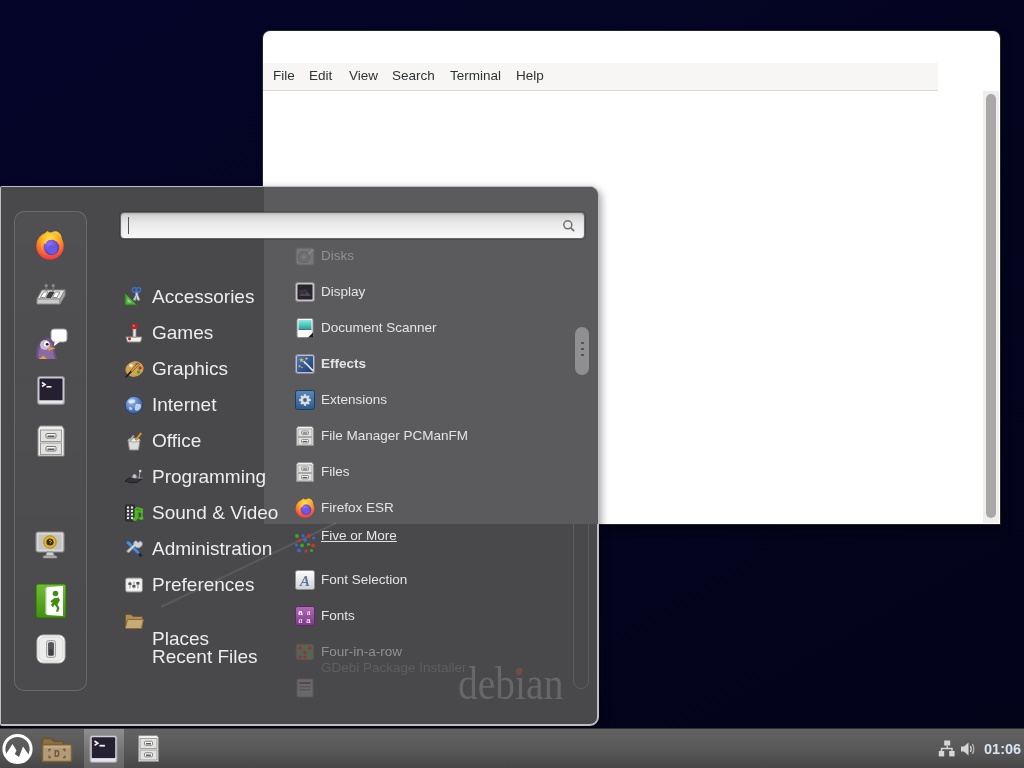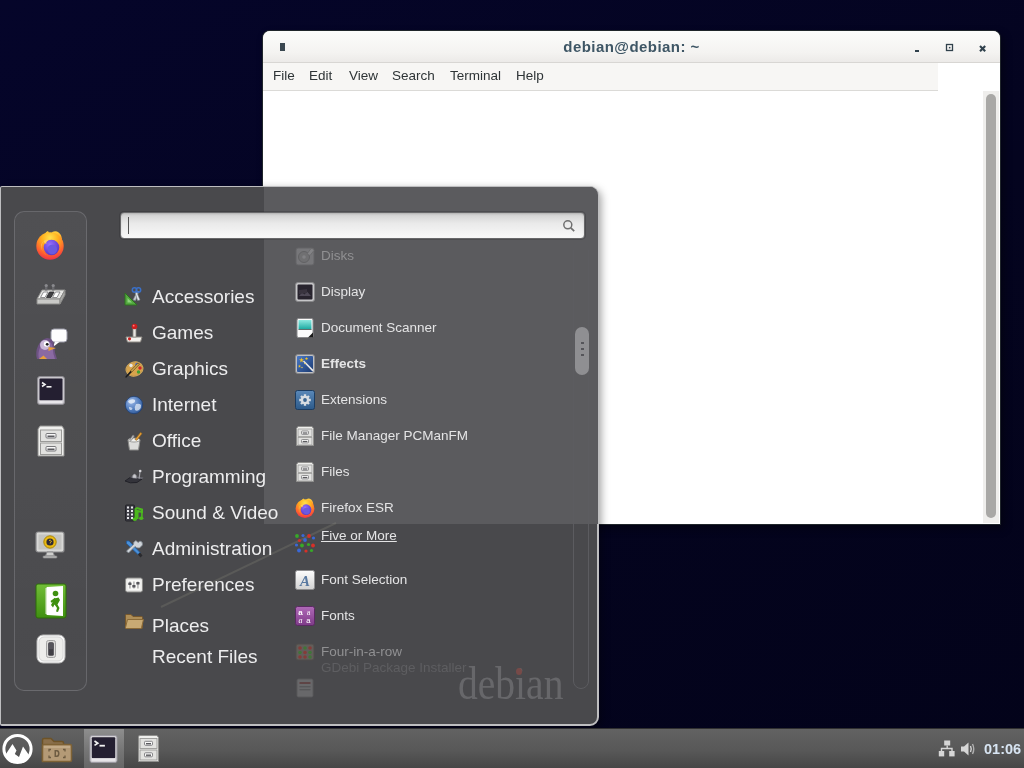--- a/index.html
+++ b/index.html
@@ -77,32 +77,20 @@
 #taskbtn{position:absolute;left:84px;top:0;width:40px;height:40px;
  background:linear-gradient(180deg,#8e8e8e 0%,#757575 55%,#666666 100%);}
 #clock{position:absolute;left:984px;top:0;height:40px;line-height:40px;
  font-size:14.5px;font-weight:bold;color:#d7e4f2;}
 </style>
 </head>
 <body>
 <div id="desktop">
 
  <div id="term">
-  <div id="titlebar">
-    <div id="title">debian@debian: ~</div>
-    <div id="winicon"></div>
-    <div id="bmin" class="wbtn"></div>
-    <div id="bmax" class="wbtn"><svg width="30" height="31">
-            <rect x="10.5" y="13.5" width="6" height="6" fill="none" stroke="#30414c" stroke-width="1.3"></rect>
-            <rect x="12.9" y="15.9" width="1.5" height="1.5" fill="#30414c"></rect>
-          </svg></div>
-    <div id="bclose" class="wbtn"><svg width="30" height="31">
-            <path d="M11 15 l5.2 5.2 M16.2 15 l-5.2 5.2" stroke="#30414c" stroke-width="2.1"></path>
-          </svg></div>
-  </div>
   <div id="menubar">
     <span class="mitem" style="left:10px;">File</span>
     <span class="mitem" style="left:46px;">Edit</span>
     <span class="mitem" style="left:86px;">View</span>
     <span class="mitem" style="left:129px;">Search</span>
     <span class="mitem" style="left:187px;">Terminal</span>
     <span class="mitem" style="left:253px;">Help</span>
   </div>
   <div id="tscroll">
         <div id="tthumb"></div>
@@ -520,21 +508,21 @@
 
   <div class="cat" style="top:100px;">Accessories</div>
   <div class="cat" style="top:136px;">Games</div>
   <div class="cat" style="top:172px;">Graphics</div>
   <div class="cat" style="top:208px;">Internet</div>
   <div class="cat" style="top:244px;">Office</div>
   <div class="cat" style="top:280px;text-align:center;">Programming</div>
   <div class="cat" style="top:316px;">Sound &amp; Video</div>
   <div class="cat" style="top:352px;">Administration</div>
   <div class="cat" style="top:388px;">Preferences</div>
-  <div class="cat" style="top:429px;">Places</div>
+  <div class="cat" style="top:442px;">Places</div>
   <div class="cat" style="top:460px;">Recent Files</div>
 
   <div class="app faded" style="top:59px;">Disks</div>
   <div class="app" style="top:95px;">Display</div>
   <div class="app" style="top:131px;">Document Scanner</div>
   <div class="app" style="top:167px;font-weight:bold;">Effects</div>
   <div class="app" style="top:203px;">Extensions</div>
   <div class="app" style="top:239px;">File Manager PCManFM</div>
   <div class="app" style="top:275px;">Files</div>
   <div class="app" style="top:311px;">Firefox ESR</div>

